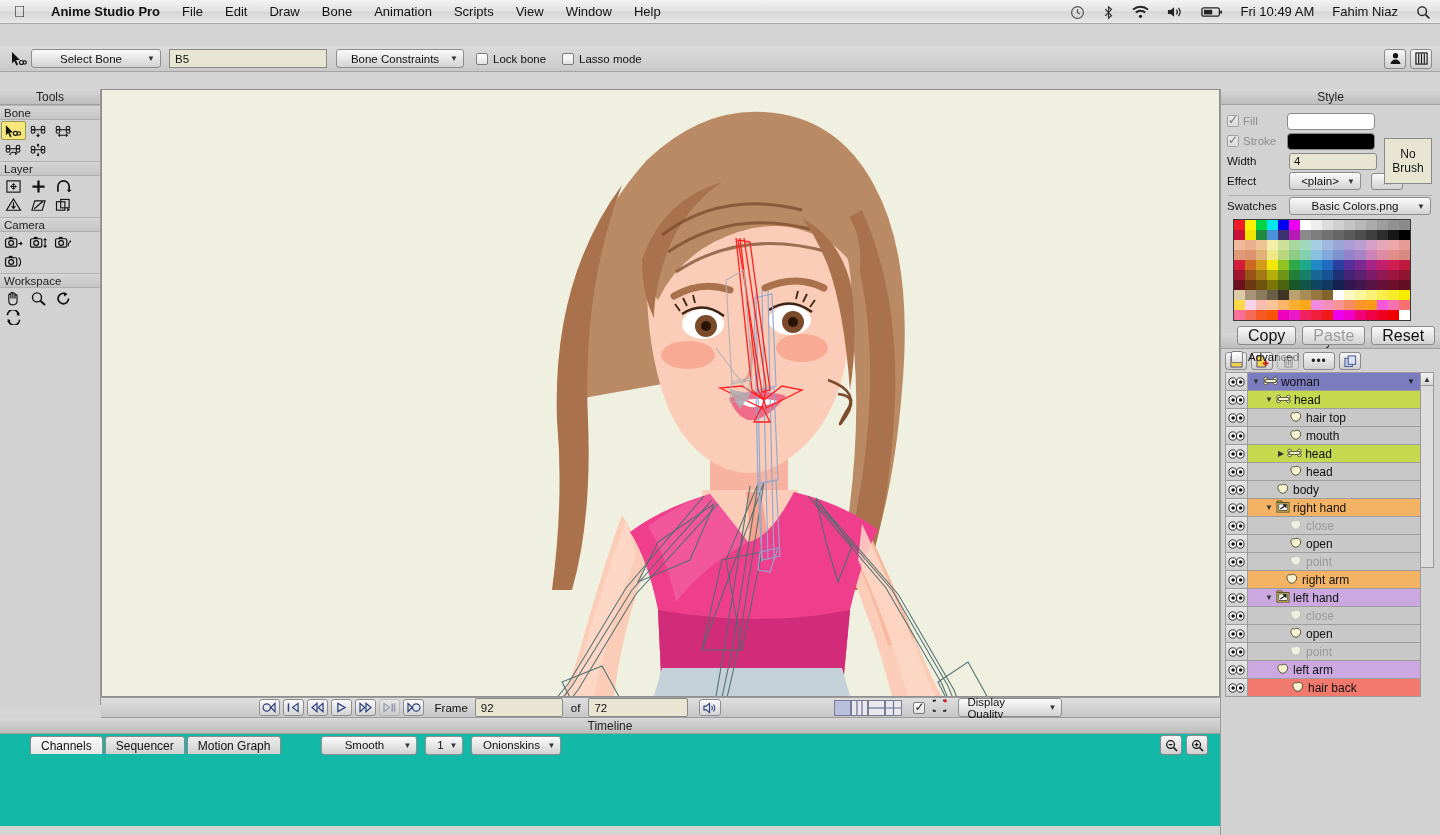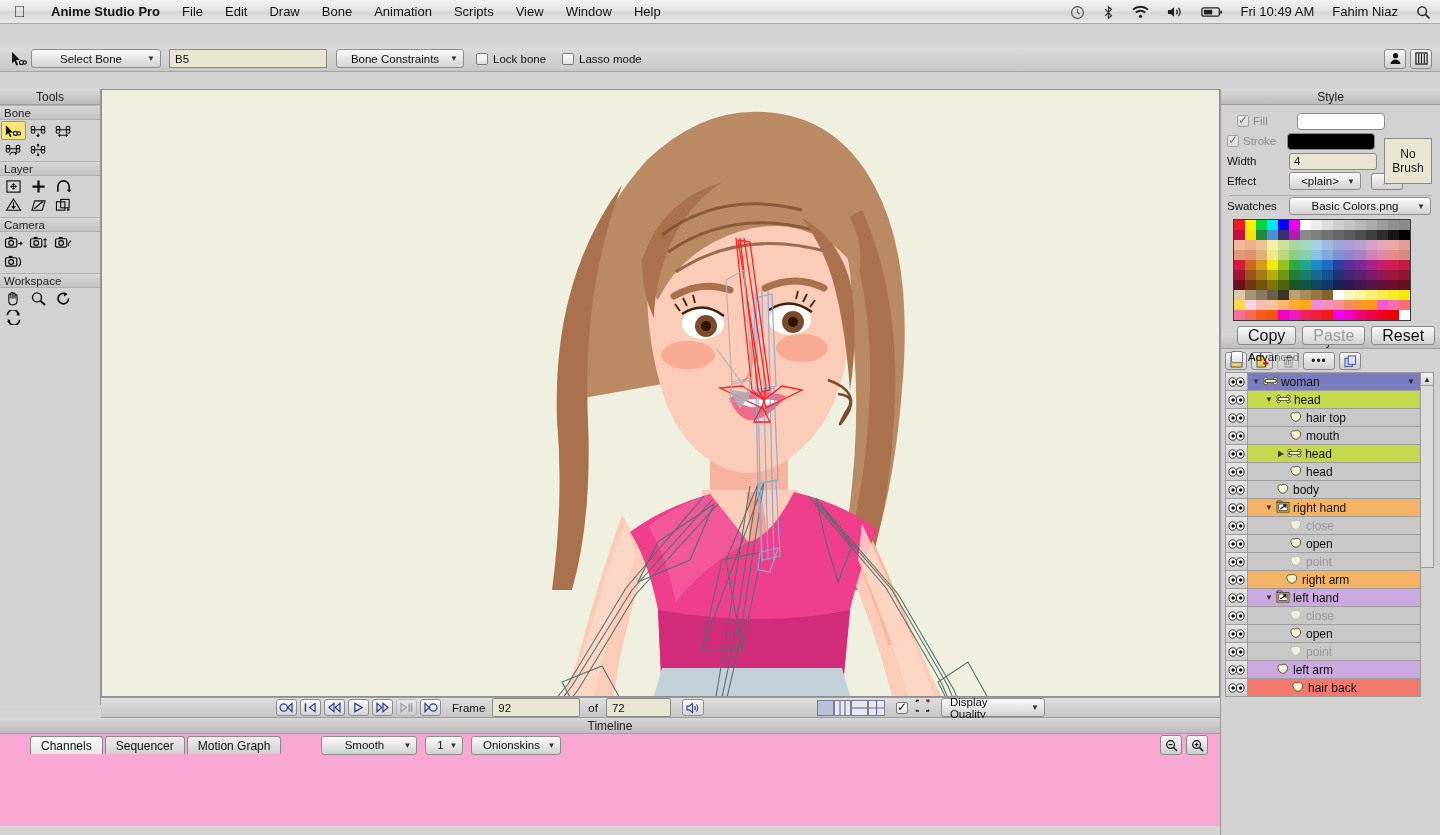--- a/index.html
+++ b/index.html
@@ -158,21 +158,21 @@
   .lrow {
     display: flex; align-items: center; height: 18px; border: 1px solid #9d9d9d; border-top: none;
     font-size: 12px; color: #111; position: relative;
   }
   .eyecell { width: 22px; height: 100%; display: flex; align-items: center; justify-content: center;
              background: linear-gradient(to bottom,#e6e6e6,#cdcdcd); border-right: 1px solid #9d9d9d; flex: none; }
   .lname { flex: 1; display: flex; align-items: center; gap: 3px; overflow: hidden; white-space: nowrap; }
   .lrow.dimtext .lname { color: #9a9a9a; }
 
   
-  #timeline { position: absolute; top: 718px; left: 0; width: 1220px; height: 108px; background: #f9a8d4; }
+  #timeline { position: absolute; top: 718px; left: 0; width: 1220px; height: 108px; background: #14b8a6; }
   #tl-title { height: 16px; line-height: 16px; text-align: center; font-size: 12px; color: #222;
               background: linear-gradient(to bottom,#d8d8d8,#bdbdbd); border-bottom: 1px solid #a0a0a0;}
   #tl-tabs { display: flex; align-items: center; height: 20px; padding: 2px 0 0 30px; gap: 2px; }
   .tab { height: 18px; padding: 0 10px; font-size: 12px; color: #111;
          border: 1px solid #8a8a8a; border-bottom: none; border-radius: 3px 3px 0 0;
          background: linear-gradient(to bottom,#ededed,#d0d0d0); display:flex;align-items:center;}
   .tab.active { background: linear-gradient(to bottom,#fafafa,#e6e6e6); }
   .vscroll { position:absolute; width: 14px; border: 1px solid #9a9a9a; background: #dcdcdc; }
 </style>
 </head>
@@ -611,21 +611,21 @@
       <svg width="15" height="11" viewBox="0 0 16 12">
           <path d="M2 1.5v9L6.6 6z" fill="none" stroke="#2c3f7c" stroke-width="1.3"></path>
           <circle cx="11" cy="6" r="4" fill="none" stroke="#2c3f7c" stroke-width="1.3"></circle>
         </svg>
     </span>
     <span class="pb-lbl">Frame</span>
     <span class="txtfield" style="width:88px;border-radius:2px;">
       <span>92</span>
     </span>
     <span class="pb-lbl" style="margin:0 5px;">of</span>
-    <span class="txtfield" style="width:65px;border-radius:2px;">
+    <span class="txtfield" style="width:100px;border-radius:2px;">
       <span>72</span>
     </span>
     <span class="pbtn" style="margin-left:8px;width:22px;">
       <svg width="14" height="12" viewBox="0 0 15 12">
           <path d="M1 4h2.4L7 1v10L3.4 8H1z" fill="none" stroke="#2c3f7c" stroke-width="1.2"></path>
           <path d="M9.2 3.6a4 4 0 0 1 0 4.8M11.2 2.2a6.4 6.4 0 0 1 0 7.6" fill="none" stroke="#2c3f7c" stroke-width="1.1"></path>
         </svg>
     </span>
     <span style="display:flex;gap:0;margin-left:110px;">
       <span class="vsel"></span>
@@ -657,21 +657,21 @@
     <span class="combo" style="width:104px;margin-left:8px;">
       <span>Display Quality</span>
       <span class="arr">▼</span>
     </span>
   </div>
 
   <div id="rightcol">
 
     <div class="panel-title">Style</div>
     <div style="position:relative;height:222px;">
-      <div class="srow" style="margin-top:6px;margin-left:10px;">
+      <div class="srow" style="margin-top:6px;">
         <span class="chkrow">
           <span class="chk on" style="opacity:.55"></span>
         </span>
         <span class="slbl dim" style="width:40px;">Fill</span>
         <span class="sfield white"></span>
       </div>
       <div class="srow">
         <span class="chkrow">
           <span class="chk on" style="opacity:.55"></span>
         </span>

